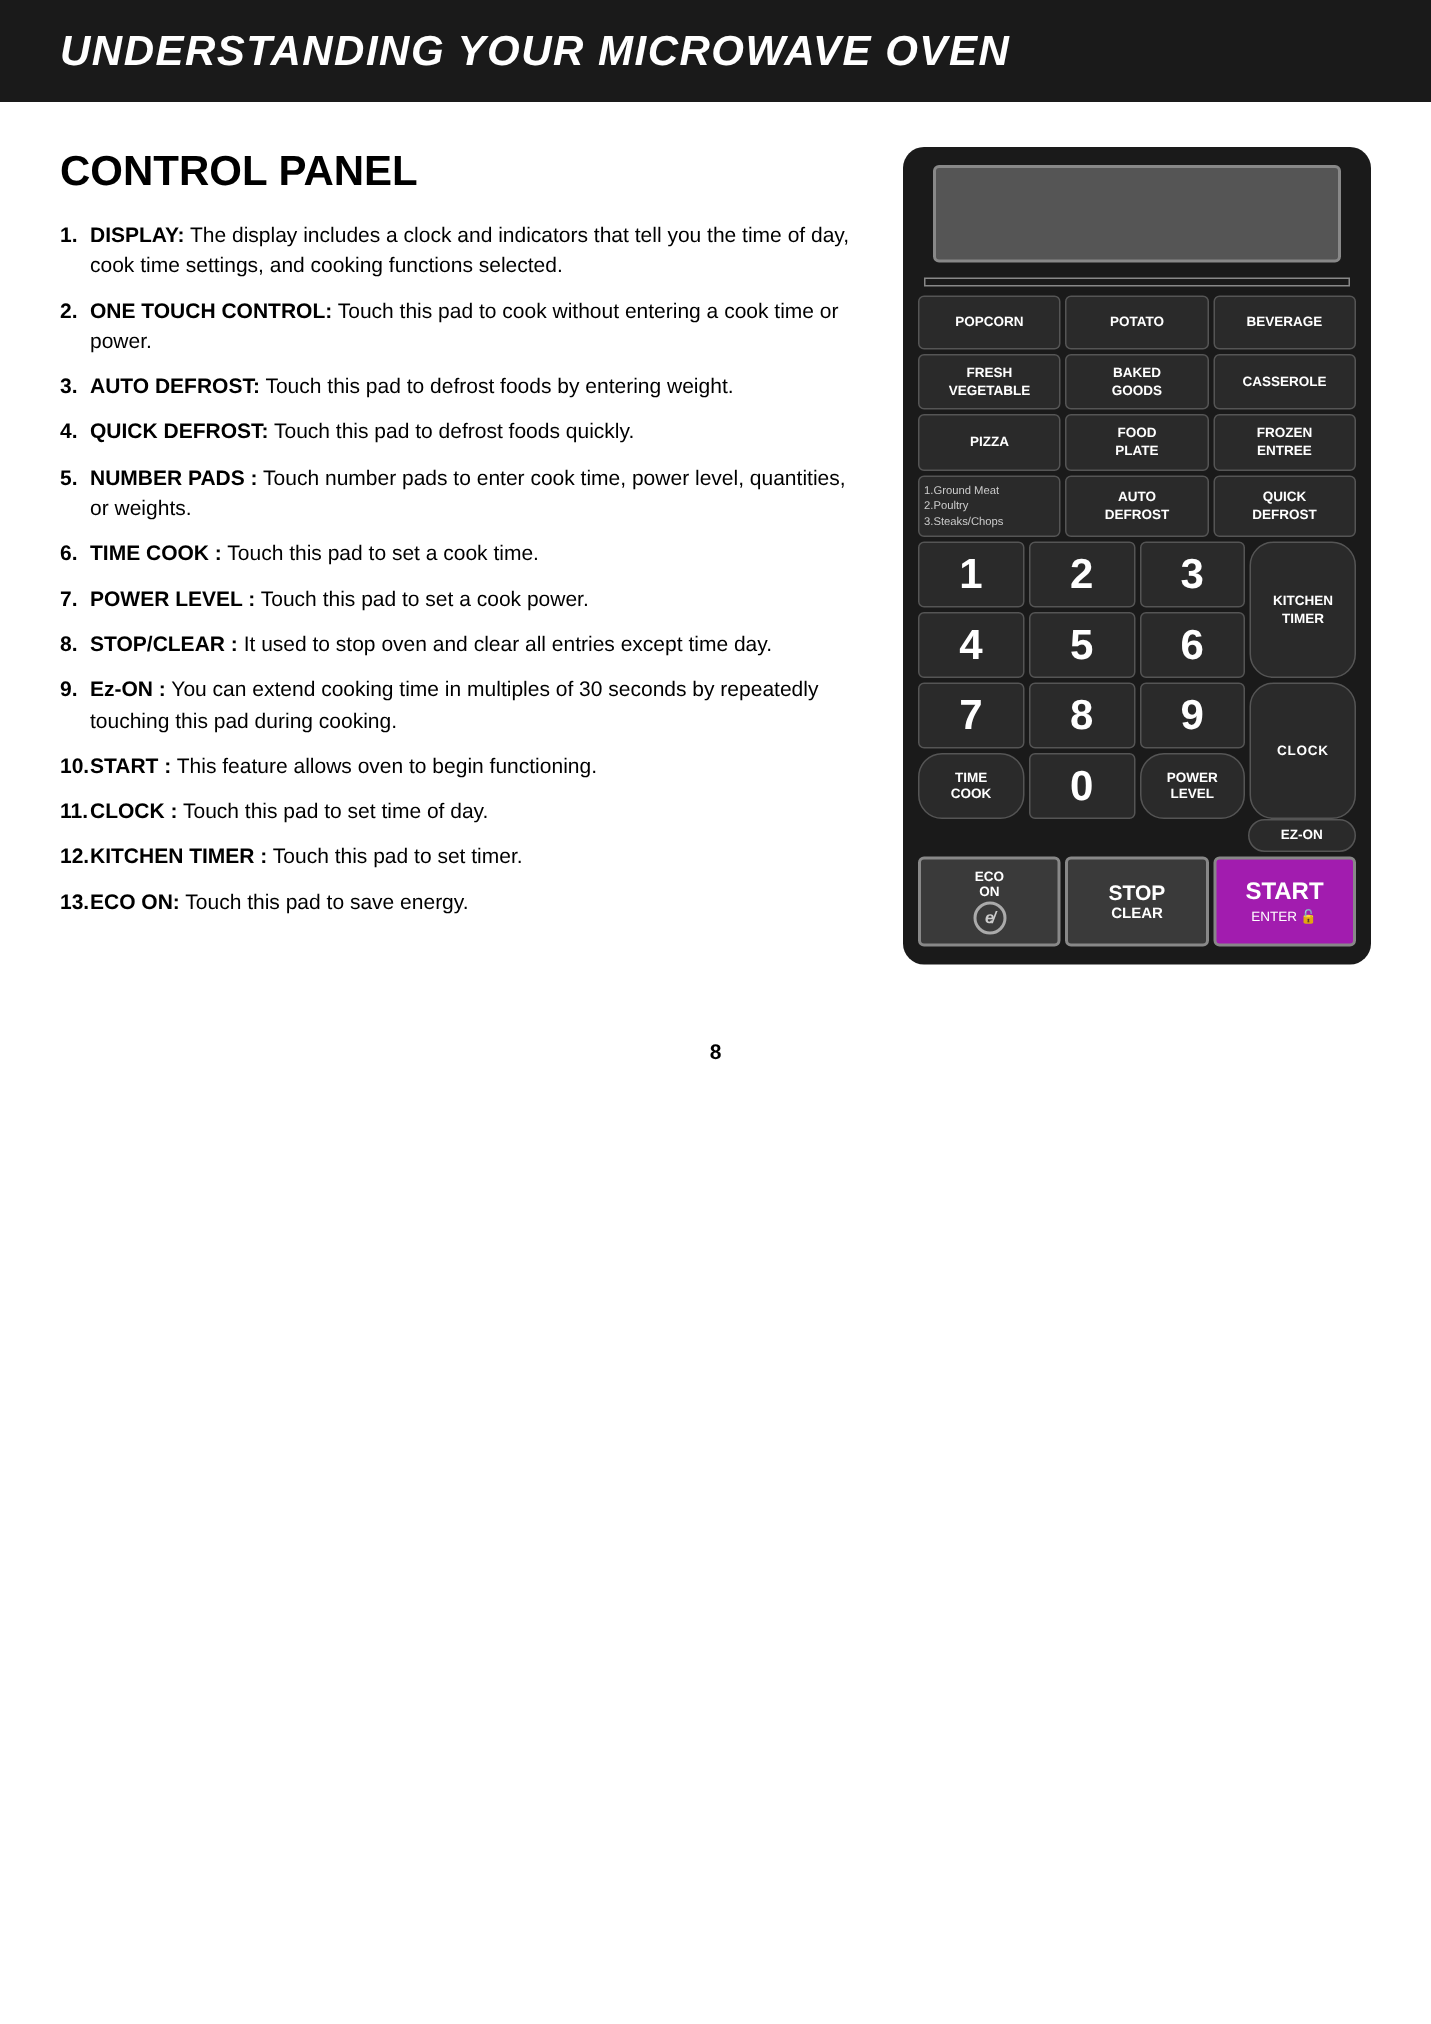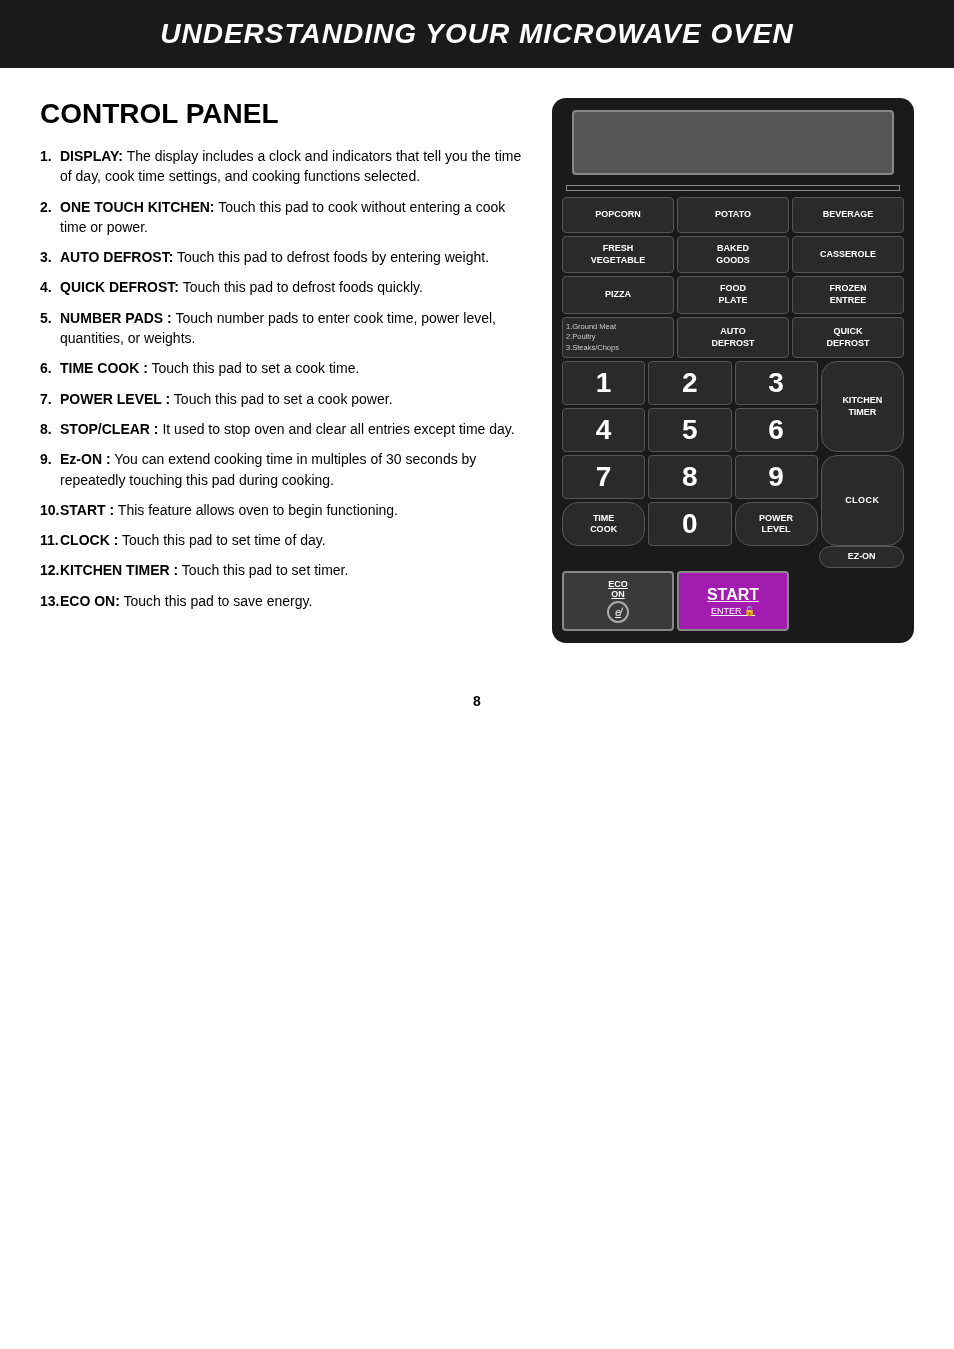--- a/index.html
+++ b/index.html
@@ -9,21 +9,21 @@
       background: #ffffff;
       font-family: Arial, Helvetica, sans-serif;
       font-size: 14px;
       color: #000;
     }
 
     
     .page-header {
       background: #1a1a1a;
       padding: 18px 40px;
-      text-align: center;
+      text-align: left;
     }
     .page-header h1 {
       color: #ffffff;
       font-size: 28px;
       font-weight: bold;
       font-style: italic;
       letter-spacing: 1px;
     }
 
     
@@ -56,21 +56,21 @@
       position: absolute;
       left: 0;
       font-weight: bold;
     }
     .items-list li .item-label {
       font-weight: bold;
     }
 
     
     .right-panel {
-      width: 362px;
+      width: 312px;
       flex-shrink: 0;
     }
     .control-diagram {
       background: #1a1a1a;
       border-radius: 14px;
       padding: 12px 10px 12px 10px;
       color: #ffffff;
     }
 
     
@@ -143,21 +143,20 @@
       justify-content: center;
       padding: 4px 3px;
     }
 
     
     .bottom-row {
       display: grid;
       grid-template-columns: 1fr 1fr 1fr;
       gap: 3px;
       margin-top: 3px;
-      text-decoration: underline;
     }
     .eco-btn {
       background: #3a3a3a;
       border: 2px solid #888;
       border-radius: 4px;
       color: #fff;
       text-align: center;
       font-size: 9px;
       font-weight: bold;
       padding: 6px 3px;
@@ -264,21 +263,21 @@
     <div class="section-title">CONTROL PANEL</div>
     <ul class="items-list">
 
       <li>
         <span class="item-num">1.</span>
         <span class="item-label">DISPLAY:</span><span> The display includes a clock and indicators that tell you the time of day, cook time settings, and cooking functions selected.</span>
       </li>
 
       <li>
         <span class="item-num">2.</span>
-        <span class="item-label">ONE TOUCH KITCHEN:</span><span> Touch this pad to cook without entering a cook time or power.</span>
+        <span class="item-label">ONE TOUCH CONTROL:</span><span> Touch this pad to cook without entering a cook time or power.</span>
       </li>
 
       <li>
         <span class="item-num">3.</span>
         <span class="item-label">AUTO DEFROST:</span><span> Touch this pad to defrost foods by entering weight.</span>
       </li>
 
       <li>
         <span class="item-num">4.</span>
         <span class="item-label">QUICK DEFROST:</span><span> Touch this pad to defrost foods quickly.</span>
@@ -386,20 +385,24 @@
       <div style="display:grid; grid-template-columns: 3fr 1fr; gap:3px; margin-top:-3px; margin-bottom:3px;">
         <div></div>
         <div class="side-btn">EZ-ON</div>
       </div>
 
       <div class="bottom-row">
         <div class="eco-btn">
           <span>ECO<br>ON</span>
           <div class="eco-circle">e̸</div>
         </div>
+        <div class="stop-btn">
+          <span class="stop-text">STOP</span>
+          <span class="clear-text">CLEAR</span>
+        </div>
         <div class="start-btn">
           <span class="start-text">START</span>
           <span class="enter-text">ENTER 🔓</span>
         </div>
       </div>
 
     </div>
   </div>
 
 </div>

